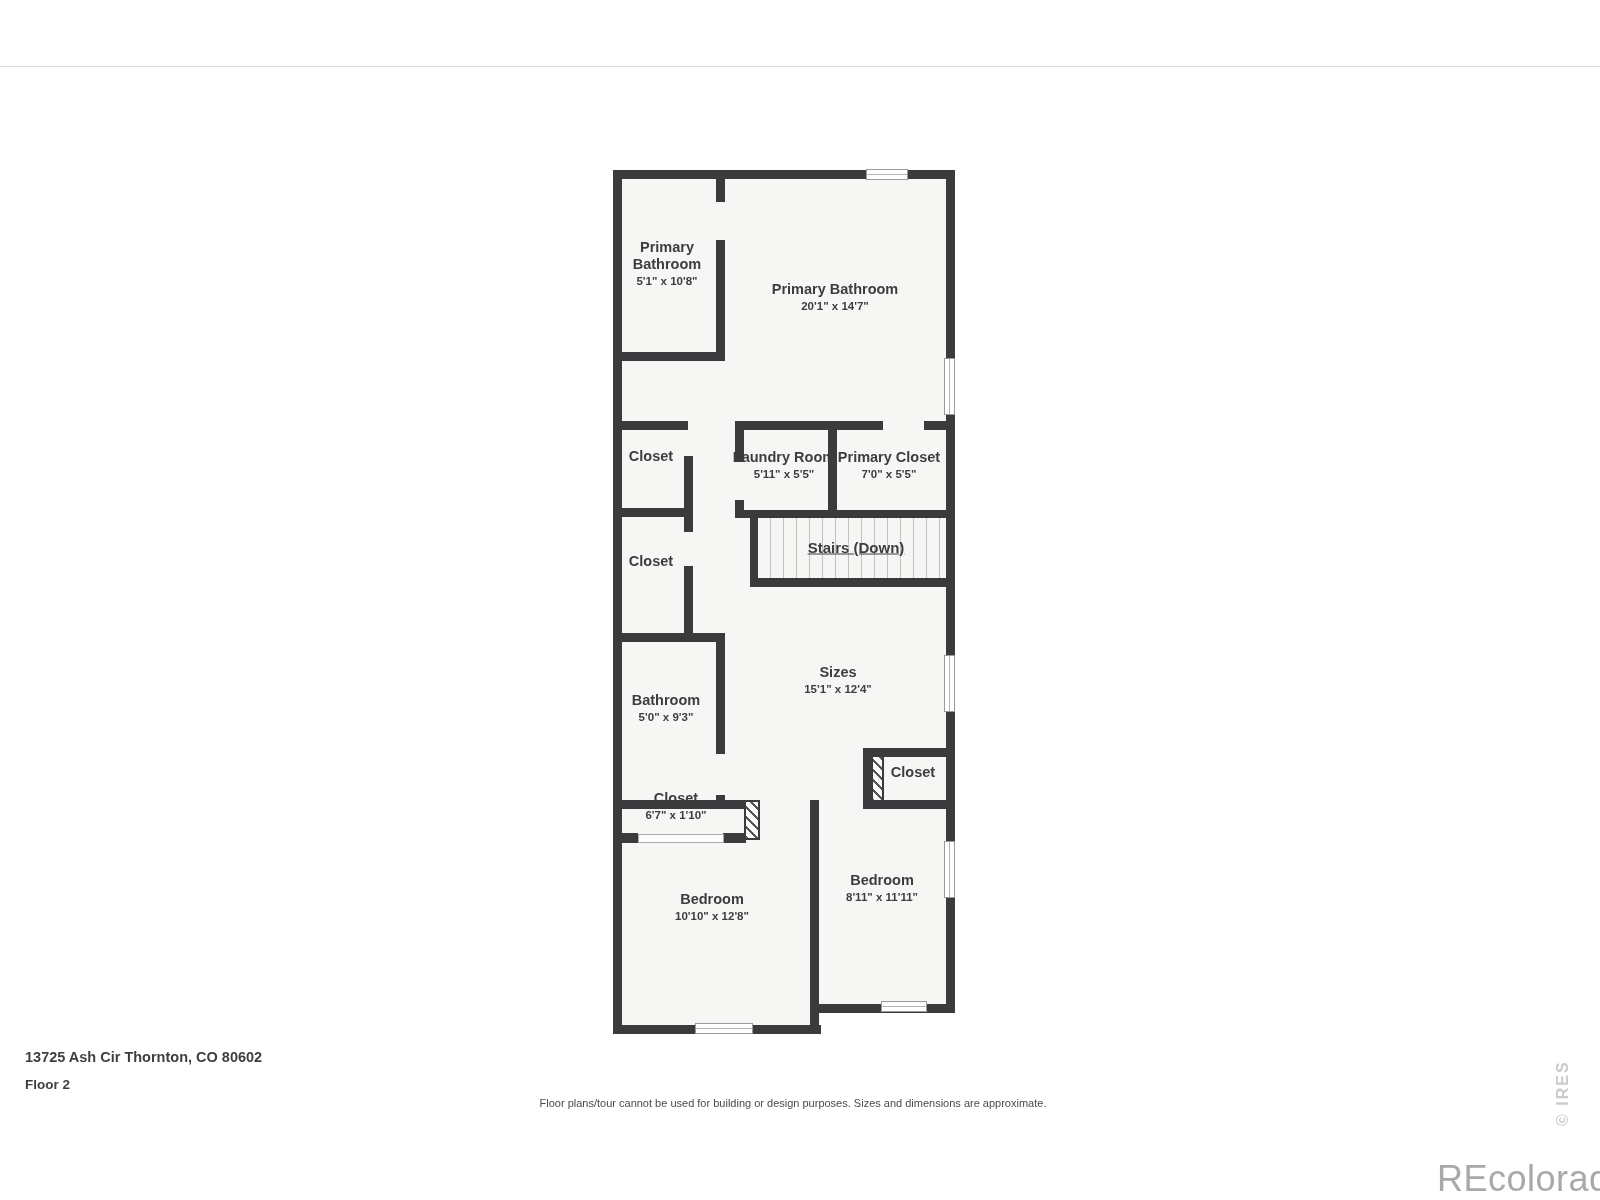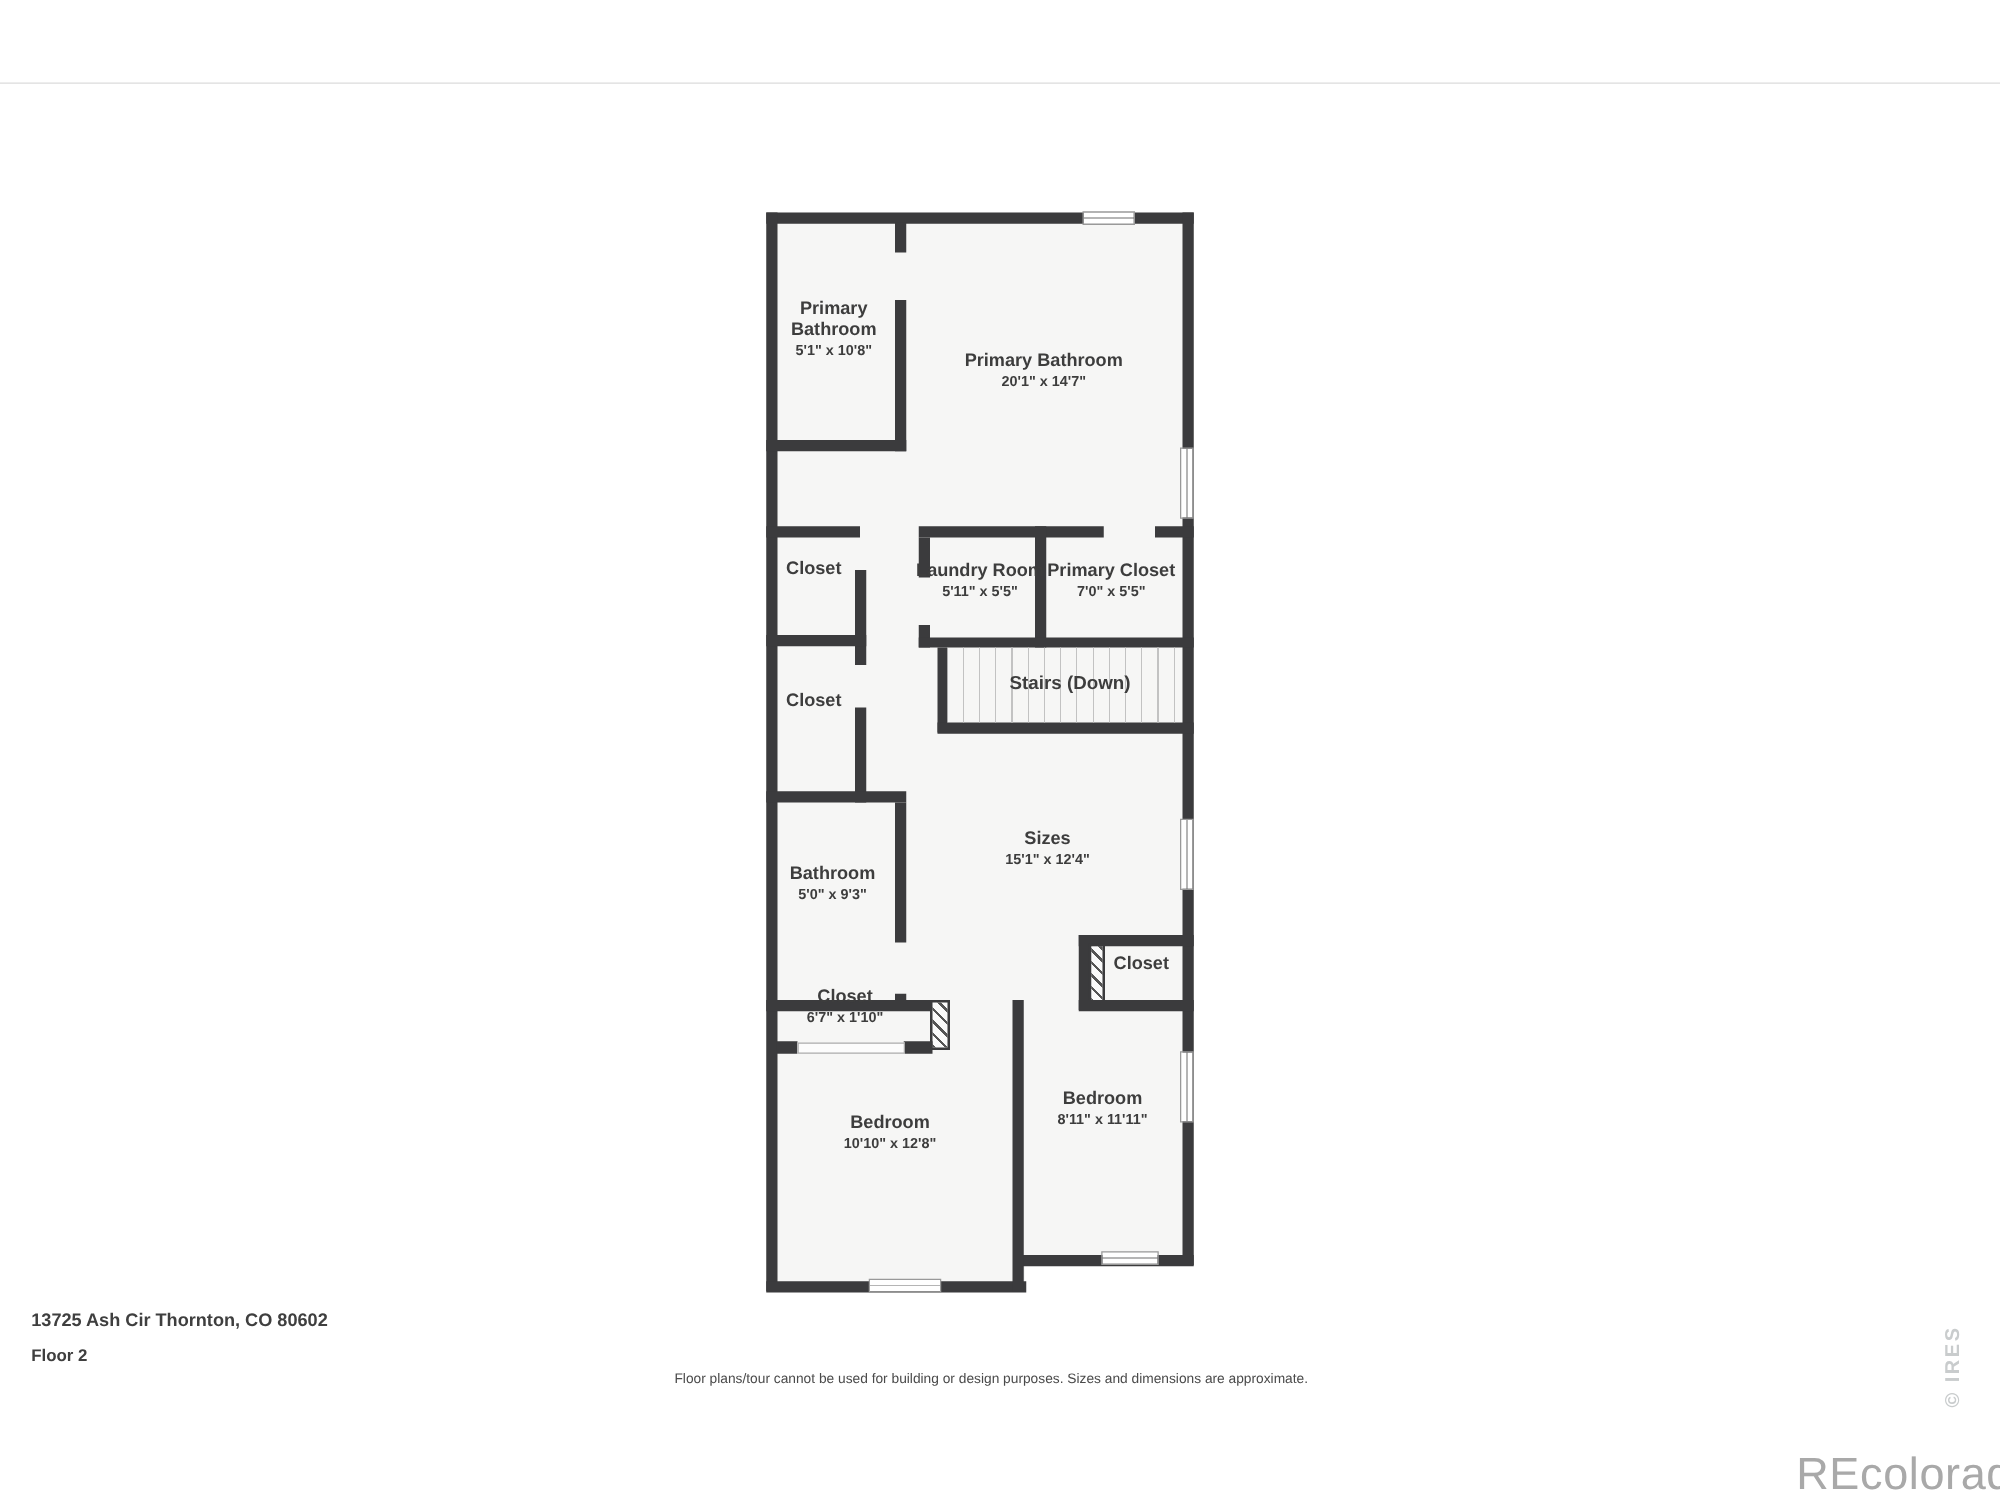--- a/index.html
+++ b/index.html
@@ -14,21 +14,21 @@
   .win-v{background:linear-gradient(to right,#fff 0 44%,#b5b5b5 44% 56%,#fff 56% 100%);}
   .open-h{position:absolute;box-sizing:border-box;background:#fcfcfc;border:1px solid #aaa;}
   .hatch{position:absolute;box-sizing:border-box;border:2px solid var(--wall,#3b3b3d);
          background:repeating-linear-gradient(45deg,#555 0 2px,#fafafa 2px 7px);}
   .treads{position:absolute;background:repeating-linear-gradient(to right,transparent 0 12px,var(--tread-line,#c2c2c2) 12px 13px);}
   
   .room-label{position:absolute;transform:translate(-50%,-50%);text-align:center;color:var(--label,#3d3d3d);}
   .room-name{font-weight:700;font-size:14.5px;line-height:17px;white-space:nowrap;}
   .room-name.wrap{white-space:normal;}
   .room-dims{font-weight:700;font-size:11.5px;line-height:16px;}
-  .stairs-name{font-size:15px;}
+  .stairs-name{font-size:15px;text-decoration:underline;}
   
   .address{position:absolute;left:25px;top:1049px;font-size:14.5px;font-weight:700;color:#3f3f3f;}
   .floor-label{position:absolute;left:25px;top:1077px;font-size:13.5px;font-weight:700;color:#3f3f3f;}
   .disclaimer{position:absolute;left:793px;top:1097px;transform:translateX(-50%);
               font-size:11px;font-weight:400;color:#4a4a4a;white-space:nowrap;}
   .brand-watermark{position:absolute;left:1437px;top:1158px;font-size:36px;font-weight:400;
                    color:var(--watermark-gray,#a9a9a9);letter-spacing:0.5px;}
   .ires-watermark{position:absolute;left:1554px;top:1126px;transform:rotate(-90deg);
                   transform-origin:0 0;font-size:16px;font-weight:700;letter-spacing:2px;
                   color:var(--ires-gray,#c9cccd);white-space:nowrap;}

